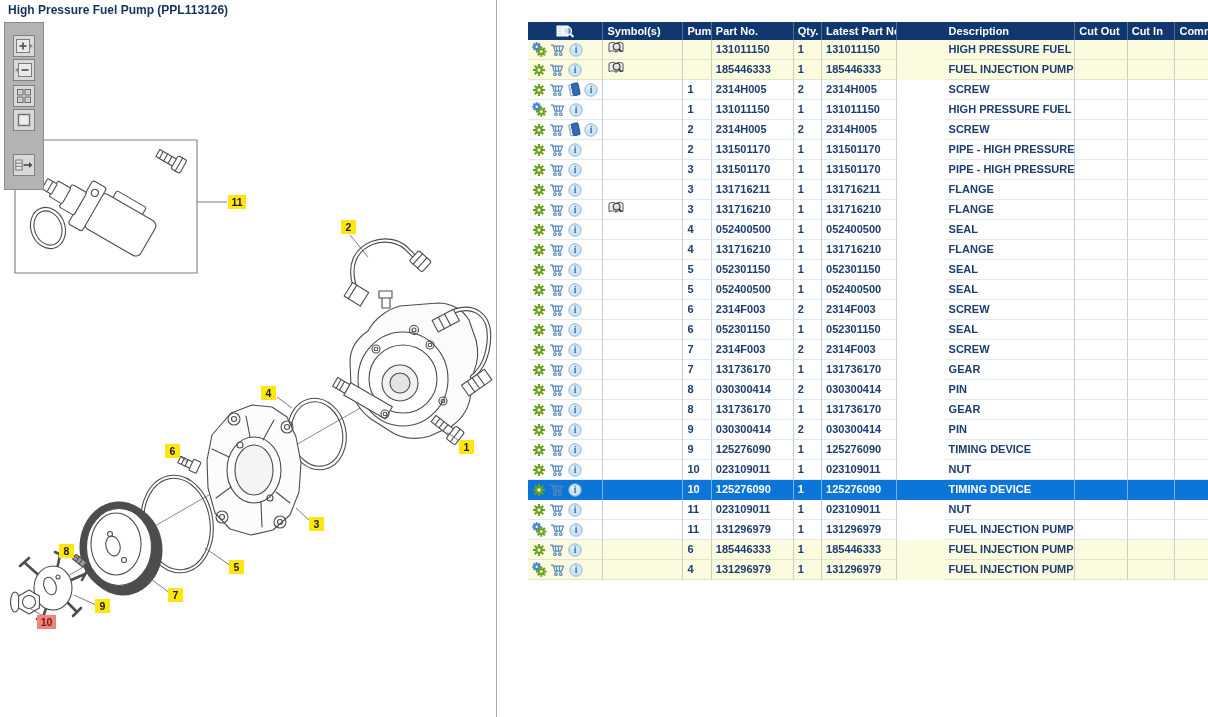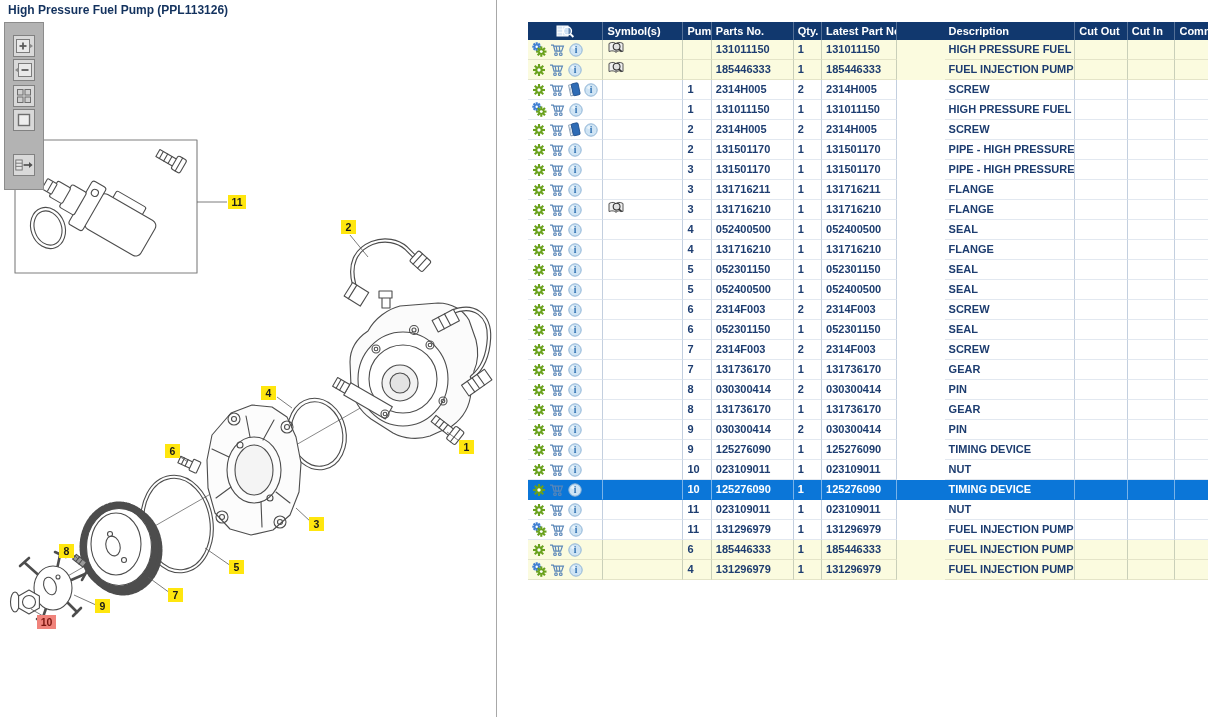--- a/index.html
+++ b/index.html
@@ -324,21 +324,21 @@
               <rect x="2" y="3" width="11" height="10" fill="#d9e6f4" stroke="#fff" stroke-width="1"></rect>
               <line x1="2" y1="6.2" x2="13" y2="6.2" stroke="#fff" stroke-width="0.8"></line>
               <line x1="2" y1="9.4" x2="13" y2="9.4" stroke="#fff" stroke-width="0.8"></line>
               <line x1="7.5" y1="3" x2="7.5" y2="13" stroke="#fff" stroke-width="0.8"></line>
               <circle cx="12.5" cy="8" r="4" fill="rgba(180,210,240,.5)" stroke="#fff" stroke-width="1.3"></circle>
               <line x1="15.4" y1="11" x2="18.4" y2="14" stroke="#fff" stroke-width="1.8"></line>
             </svg></span>
         </div>
         <div class="hcell c1">Symbol(s)</div>
         <div class="hcell c2">Pump</div>
-        <div class="hcell c3">Parts No.</div>
+        <div class="hcell c3">Part No.</div>
         <div class="hcell c4">Qty.</div>
         <div class="hcell c5">Latest Part No.</div>
         <div class="hcell c6">Description</div>
         <div class="hcell c7">Cut Out</div>
         <div class="hcell c8">Cut In</div>
         <div class="hcell c9">Comment</div>
       </div>
       <div class="row yellow">
         <div class="cell icons-cell c0">
           <span class="icon"><svg width="15" height="15" viewBox="0 0 15 15">

